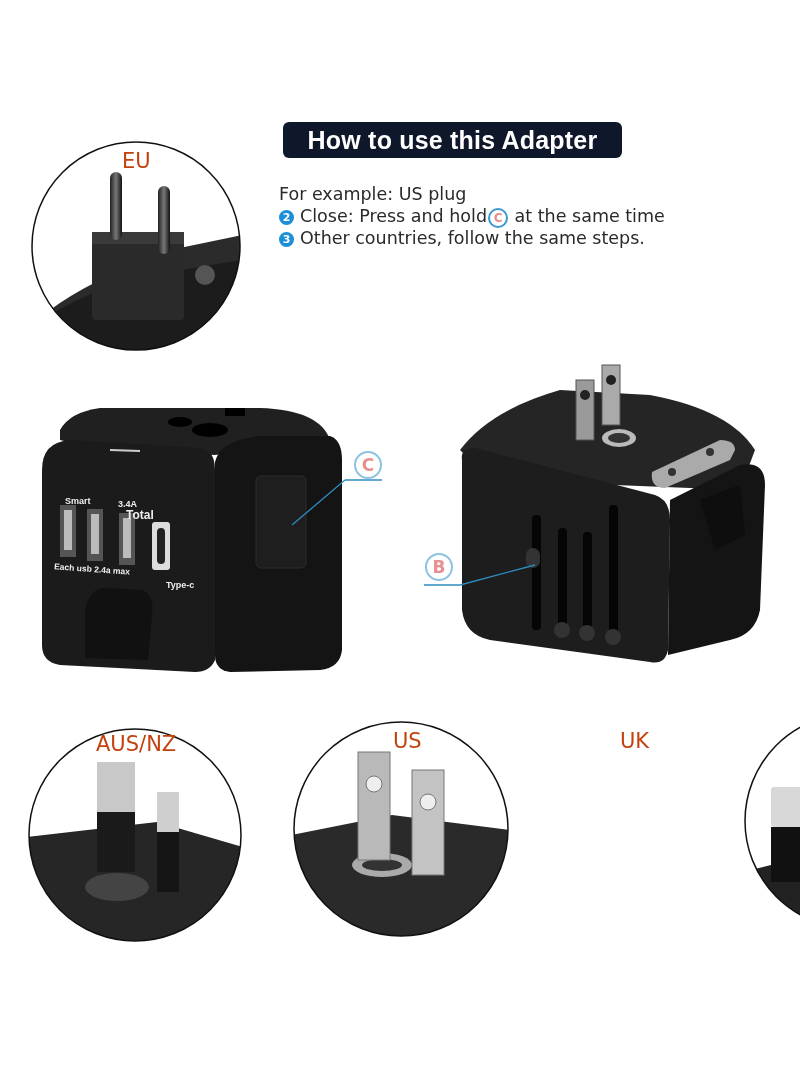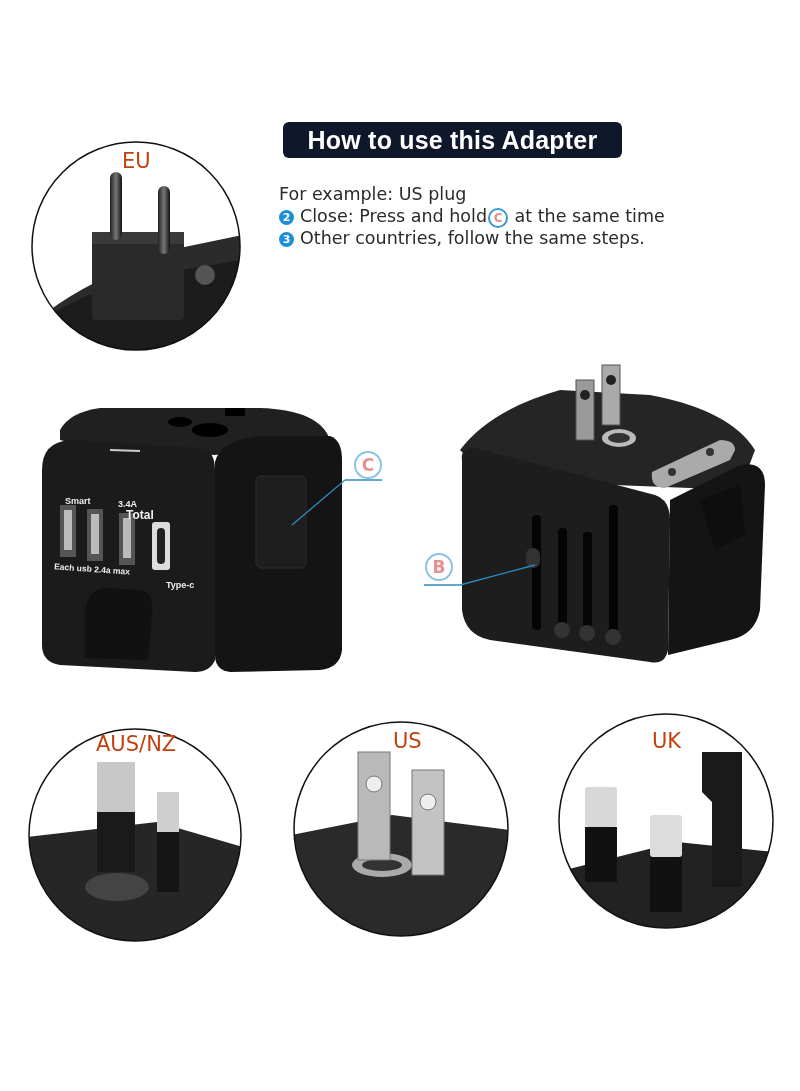--- a/index.html
+++ b/index.html
@@ -172,21 +172,21 @@
       <rect x="66" y="32" width="32" height="108" fill="#b9b9b9" stroke="#777"></rect>
         <circle cx="82" cy="64" r="8" fill="#eee" stroke="#777"></circle>
       <rect x="120" y="50" width="32" height="105" fill="#c3c3c3" stroke="#777"></rect>
         <circle cx="136" cy="82" r="8" fill="#eee" stroke="#777"></circle>
     </g>
     <circle cx="109" cy="109" r="107" fill="none" stroke="#111" stroke-width="1.5"></circle>
   </svg>
   <div class="abs plabel" style="left:101px;top:9px;">US</div>
 </div>
 
-<div class="abs" style="left:557px;top:712px;width:218px;height:218px;">
+<div class="abs" style="left:525px;top:712px;width:218px;height:218px;text-align:right;">
   <svg width="218" height="218" viewBox="0 0 218 218">
     <defs>
         <clipPath id="cuk">
           <circle cx="109" cy="109" r="107"></circle>
         </clipPath>
       </defs>
     <g clip-path="url(#cuk)">
       <rect width="218" height="218" fill="#fff"></rect>
       <path d="M0 160 L120 130 L218 140 L218 218 L0 218 Z" fill="#222"></path>
       <rect x="28" y="75" width="32" height="40" rx="3" fill="#d8d8d8"></rect>

